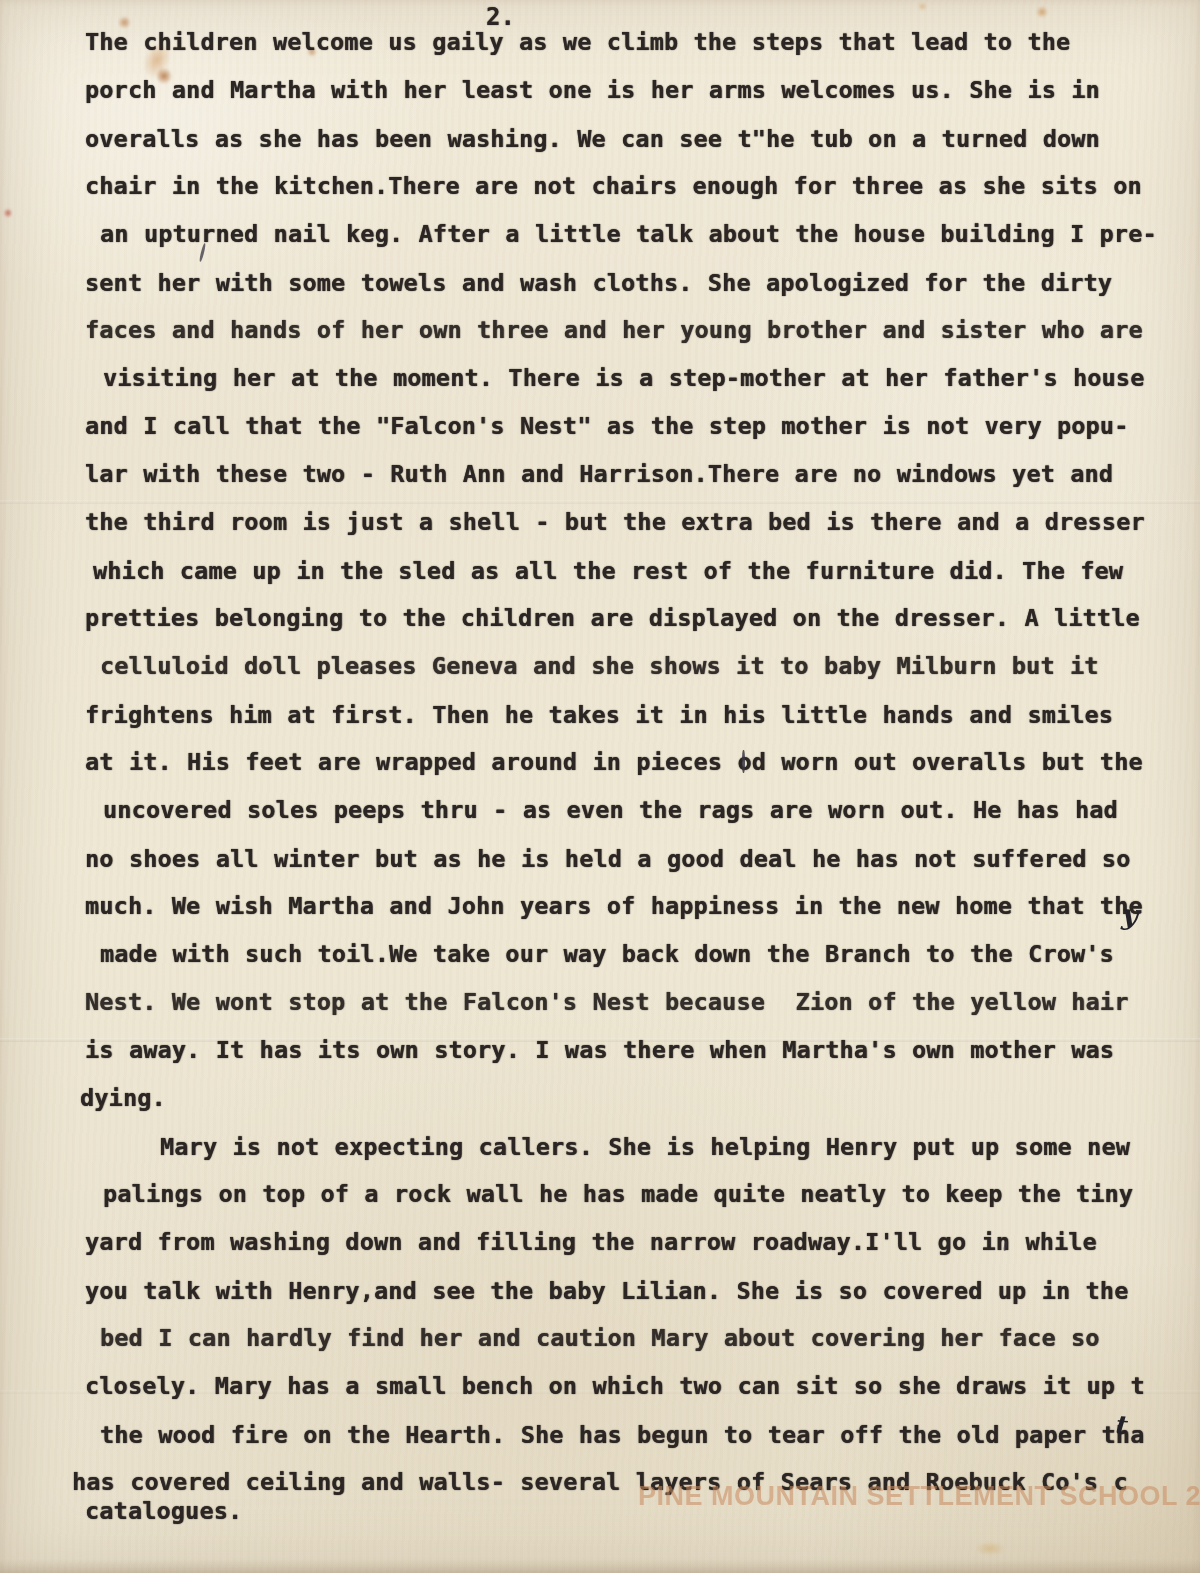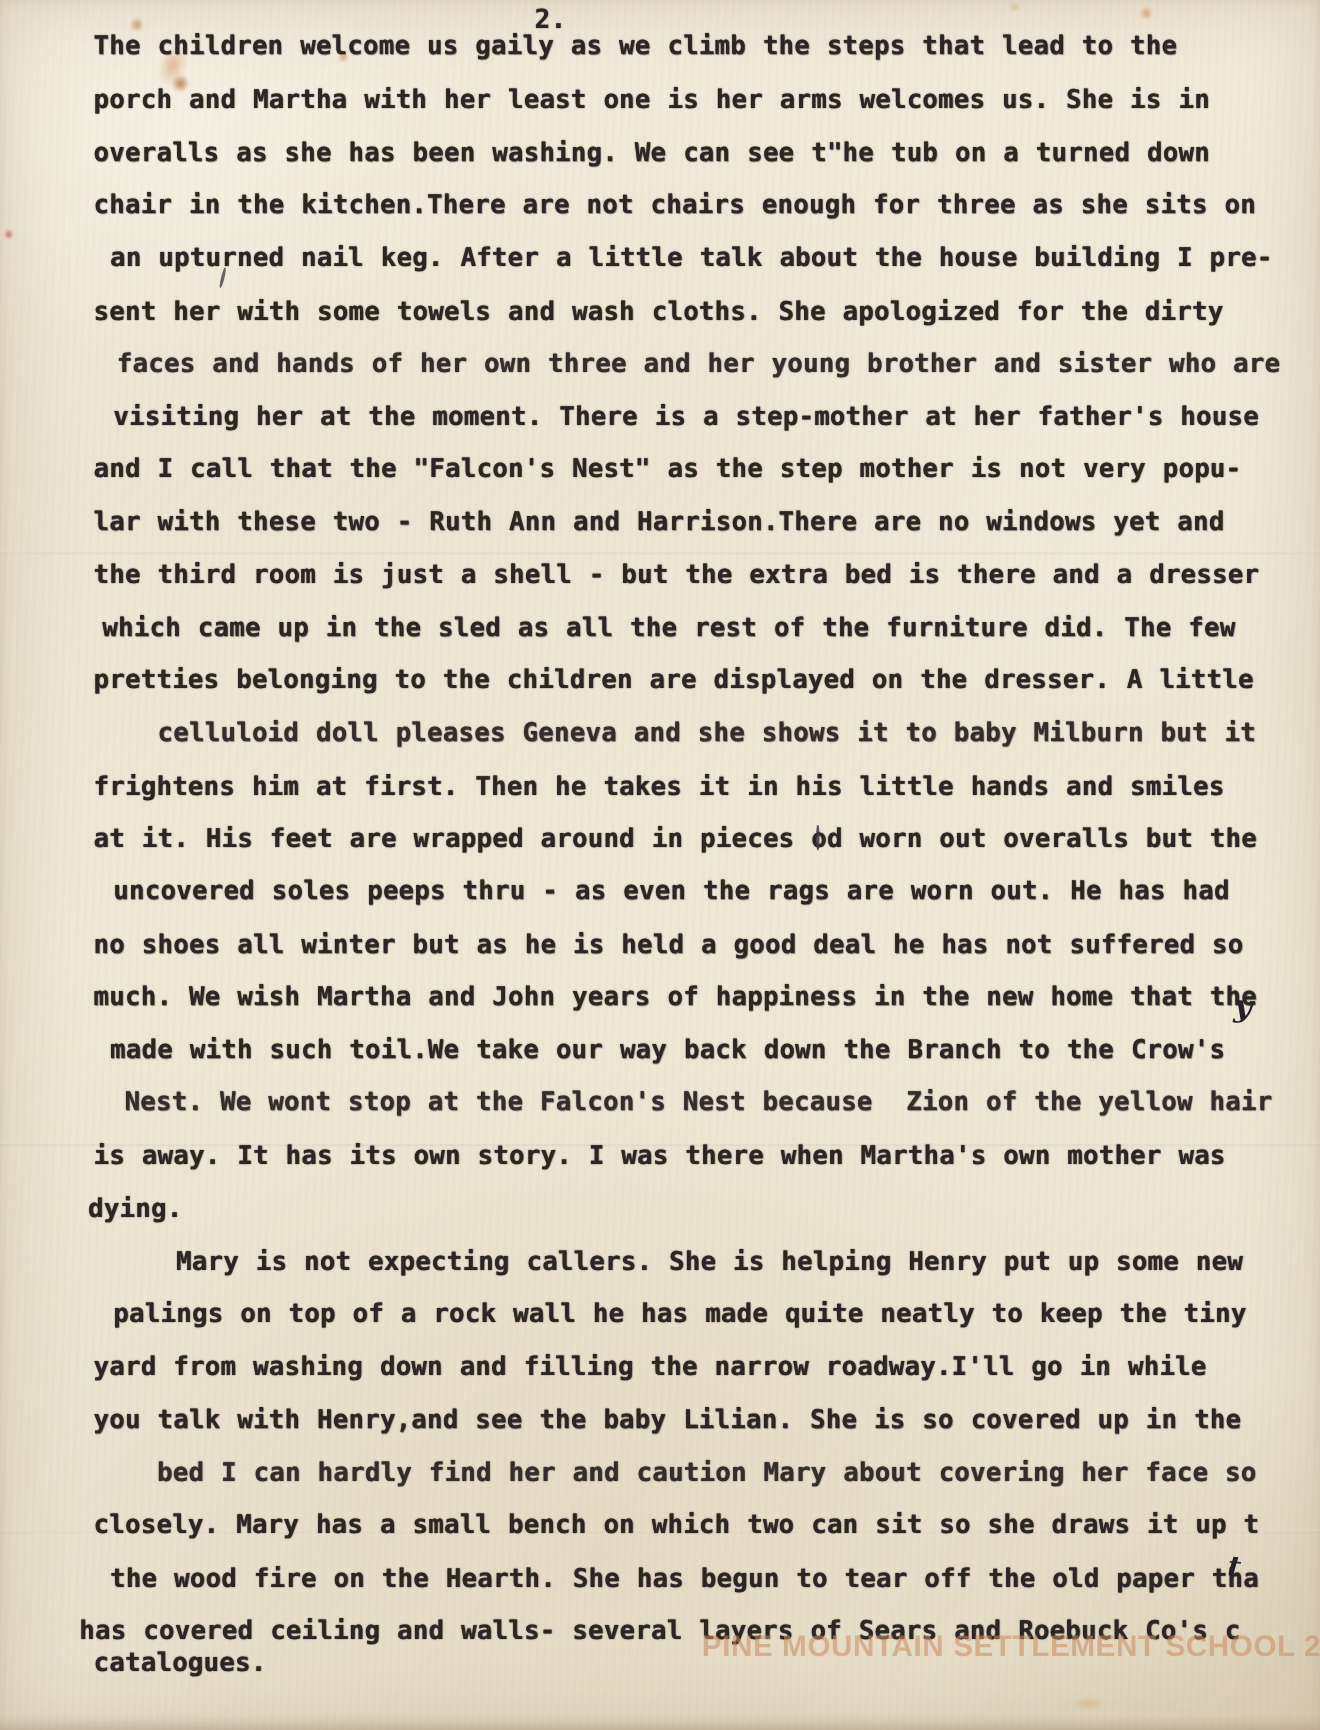--- a/index.html
+++ b/index.html
@@ -30,21 +30,21 @@
   .typed-lines{
     position:absolute;left:85px;top:18px;width:1100px;
     font-size:23.5px;font-weight:700;letter-spacing:0.15px;word-spacing:1px;
     color:#2b2623;white-space:pre;
     text-shadow:0 0 1.2px rgba(43,38,35,0.85), 0.6px 0.4px 0.7px rgba(43,38,35,0.42);
   }
   .line{height:48px;line-height:48px;}
   .line.tight{margin-top:-19px;}
   .line:nth-child(3n){transform:translateY(0.6px);}
   .line:nth-child(4n+1){transform:translateY(-0.5px);}
-  .line:nth-child(7n){color:#332e2a;text-align:center;}
+  .line:nth-child(7n){color:#332e2a;}
   .watermark{
     position:absolute;left:638px;top:1481px;
     font-family:"Liberation Sans", sans-serif;
     font-size:27px;font-weight:600;letter-spacing:0.5px;
     color:rgba(201,138,94,0.55);
     white-space:nowrap;
   }
   .hw{
     position:absolute;
     font-family:"DejaVu Serif", serif;font-style:italic;font-weight:700;

